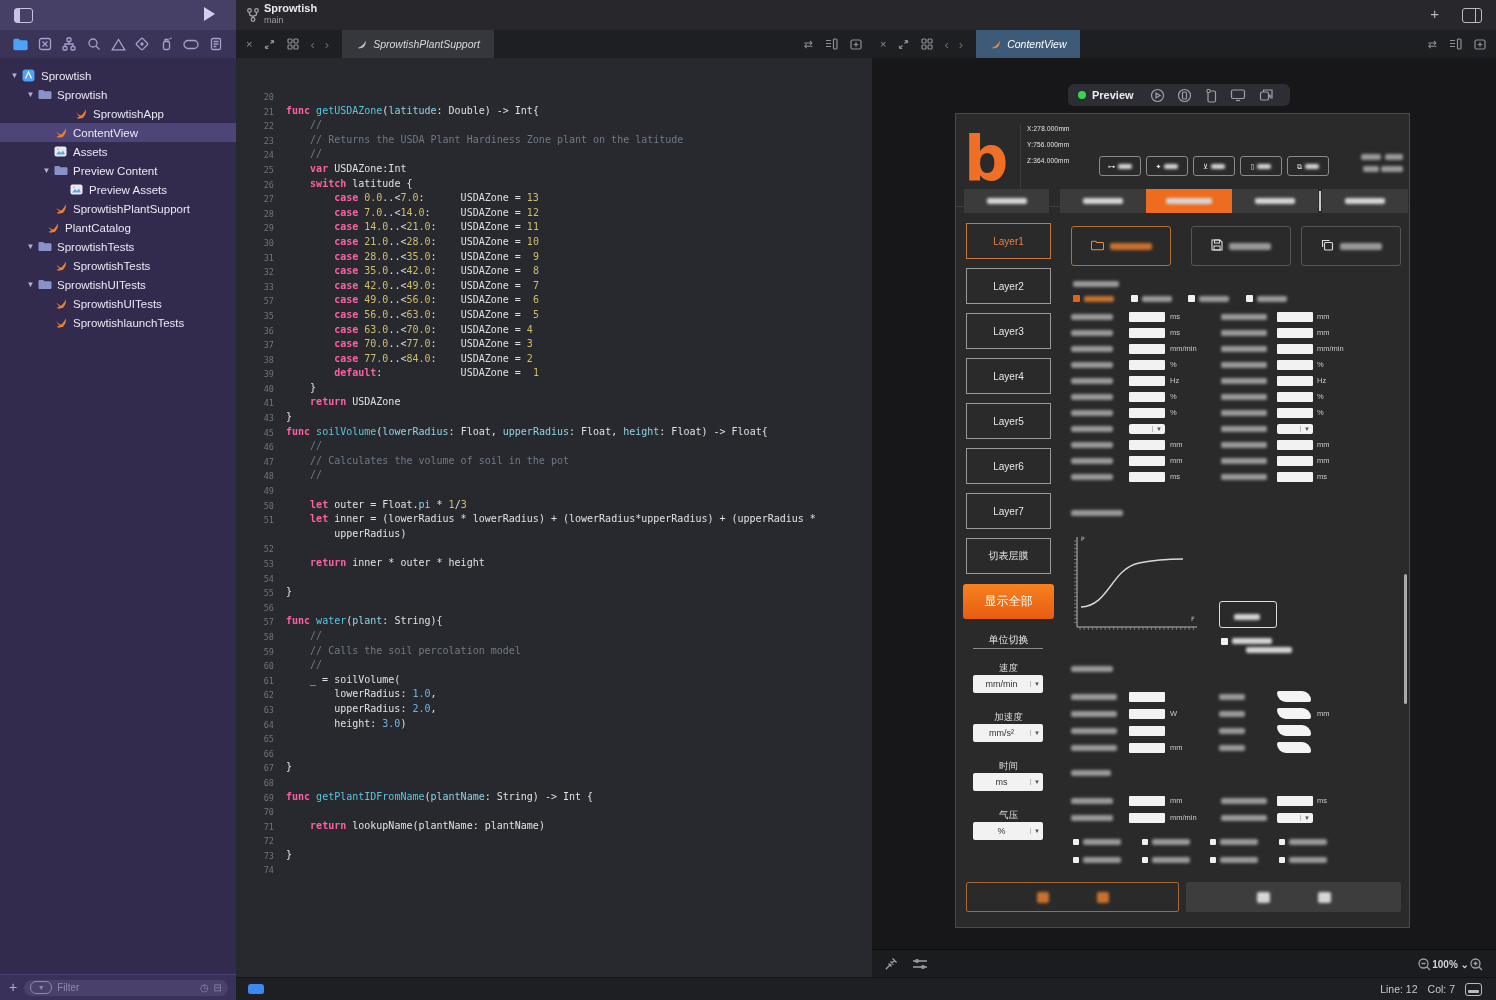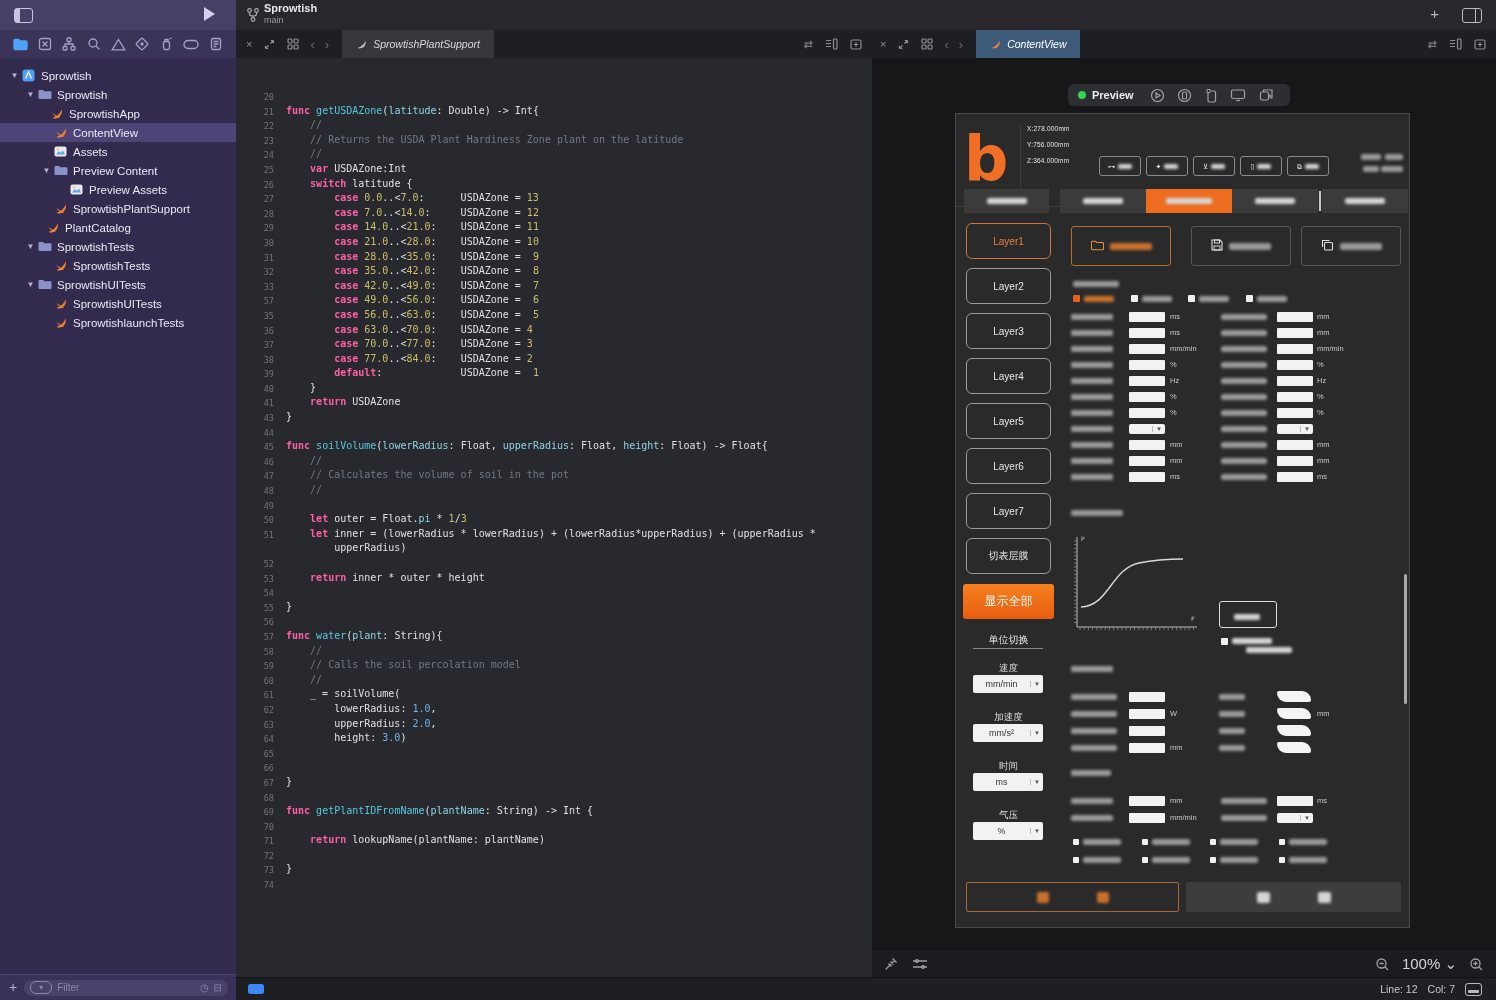--- a/index.html
+++ b/index.html
@@ -63,41 +63,41 @@
 
   
   .pv-body{left:872px;top:58px;width:624px;height:892px;background:#17171a;}
   .pv-pill{left:196px;top:26px;width:222px;height:22px;background:#2d2e33;border-radius:6px;display:flex;align-items:center;padding:0 10px;box-sizing:border-box;}
   .pv-dot{width:8px;height:8px;border-radius:50%;background:#32d74b;margin-right:6px;}
   .pv-lbl{color:#ececee;font-size:11px;font-weight:600;margin-right:10px;}
   .pv-pill .pic{flex:1;display:flex;justify-content:space-around;align-items:center;}
   .pv-pill svg{stroke:#9fa0a5;fill:none;stroke-width:1.2;}
   .pv-toolbar-bottom{left:872px;bottom:22px;width:624px;height:28px;background:#1b1c1f;border-top:1px solid #101012;display:flex;align-items:center;}
   .pv-toolbar-bottom svg{stroke:#9fa0a5;fill:none;stroke-width:1.3;}
-  .zoom-lbl{color:#d4d4d7;font-size:15px;margin:0 12px;}
+  .zoom-lbl{color:#d4d4d7;font-size:10px;margin:0 0;font-weight:bold;}
   .statusbar{left:872px;bottom:0;width:624px;height:22px;background:#1e1f22;border-top:1px solid #131315;display:flex;align-items:center;justify-content:flex-end;color:#c9c9cd;font-size:10.5px;}
   .statusbar span{margin-right:10px;}
   .win-glyph{width:15px;height:11px;border:1.3px solid #b9b9bf;border-radius:3px;margin-right:14px;position:relative;}
   .win-glyph::before{content:"";position:absolute;left:2px;right:2px;bottom:1.5px;height:3px;background:#b9b9bf;border-radius:1px;}
 
   
   .device{left:83px;top:55px;width:455px;height:815px;background:#2a2a2a;border:1px solid #4a4a4a;box-sizing:border-box;}
   .dv-header{position:absolute;left:0;top:0;right:0;height:92px;border-bottom:1px solid #3e3e3e;}
   .dv-logo{position:absolute;left:8px;top:2px;font-family:"DejaVu Sans",sans-serif;font-weight:700;font-size:62px;color:#f06f26;line-height:86px;}
   .dv-vline{position:absolute;left:64px;top:10px;bottom:10px;width:1px;background:#3c3c3c;}
   .dv-coord{position:absolute;left:71px;font-size:6.5px;color:#e6e6e6;letter-spacing:.2px;}
   .dv-hbtn{position:absolute;top:42px;width:40px;height:18px;border:1px solid #8a8a8a;border-radius:3px;display:flex;align-items:center;justify-content:center;gap:3px;}
   .dv-hbtn .g{color:#e8e8e8;font-size:7px;line-height:7px;}
   .blur{background:#9a9a9a;border-radius:2px;filter:blur(1.5px);height:6px;display:inline-block;}
   .blur.o{background:#c9712c;}
   .blur.w{background:#d6d6d6;}
   .dv-tab{position:absolute;top:75px;height:24px;background:#3b3b3b;display:flex;align-items:center;justify-content:center;}
   .dv-tab.orange{background:#ee6c20;}
   .dv-tabdiv{position:absolute;top:77px;width:1.5px;height:20px;background:#c9c9c9;}
-  .layer-btn{position:absolute;left:10px;width:85px;height:36px;border:1px solid #999;border-radius:6px;box-sizing:border-box;color:#e8e8e8;font-size:10px;display:flex;align-items:center;justify-content:center;}
+  .layer-btn{position:absolute;left:10px;width:85px;height:36px;border:1px solid #999;border-radius:0;box-sizing:border-box;color:#e8e8e8;font-size:10px;display:flex;align-items:center;justify-content:center;}
   .layer-btn.active{border-color:#c8773f;color:#e8813a;}
   .showall{position:absolute;left:7px;width:91px;height:35px;background:linear-gradient(#f5821f,#e85c10);border-radius:3px;color:#fff;font-size:12px;display:flex;align-items:center;justify-content:center;}
   .unit-title{position:absolute;left:10px;width:85px;text-align:center;color:#e8e8e8;font-size:10px;}
   .unit-div{position:absolute;left:17px;width:70px;height:1px;background:#8a8a8a;}
   .unit-lbl{position:absolute;left:10px;width:85px;text-align:center;color:#dcdcdc;font-size:9.5px;}
   .dd{position:absolute;background:#f2f2f2;border-radius:2px;display:flex;align-items:center;box-sizing:border-box;}
   .dd .val{flex:1;text-align:center;color:#333;font-size:9px;}
   .dd .car{width:12px;border-left:1px solid #bbb;color:#555;font-size:6px;text-align:center;}
   .dv-bigbtn{position:absolute;top:112px;width:100px;height:40px;border:1px solid #565656;border-radius:3px;display:flex;align-items:center;justify-content:center;gap:6px;box-sizing:border-box;}
   .dv-bigbtn.orange{border-color:#b4702f;}
@@ -204,21 +204,21 @@
         </div>
         <div class="treerow" style="padding-left: 24px;">
           <span class="chev">▼</span>
           <span class="ticon">
             <svg width="14" height="11" viewBox="0 0 14 11">
               <path d="M0.5 2 Q0.5 1 1.5 1 L5 1 L6.3 2.3 L12.5 2.3 Q13.5 2.3 13.5 3.3 L13.5 9 Q13.5 10 12.5 10 L1.5 10 Q0.5 10 0.5 9 Z" fill="#8a93c9"></path>
             </svg>
           </span>
           <span>Sprowtish</span>
         </div>
-        <div class="treerow" style="padding-left: 36px; text-align: center;">
+        <div class="treerow" style="padding-left: 60px; text-align: center;">
           <span class="chev"></span>
           <span class="ticon">
             <svg width="12" height="12" viewBox="0 0 12 12">
               <path d="M1.5 9.8 C4.5 9 9 6.2 10.8 1.2 C11.4 5.8 9.6 9.8 4.4 10.6 C3.2 10.8 1.9 10.4 1.5 9.8 Z" fill="#f08030"></path>
               <path d="M1.2 4.5 C3.4 6.6 6.2 8.4 8.6 8.9 L7.9 10.1 C5.3 9.6 2.8 7.3 1.2 4.5 Z" fill="#f08030"></path>
             </svg>
           </span>
           <span>SprowtishApp</span>
         </div>
         <div class="treerow selected" style="padding-left: 40px;">
@@ -506,24 +506,20 @@
           <span class="ln">40</span>
           <span class="ct"><span class="tok-w">    }</span></span>
         </div>
         <div class="codeline">
           <span class="ln">41</span>
           <span class="ct"><span class="tok-w">    </span><span class="tok-k">return </span><span class="tok-w">USDAZone</span></span>
         </div>
         <div class="codeline">
           <span class="ln">43</span>
           <span class="ct"><span class="tok-w">}</span></span>
-        </div>
-        <div class="codeline">
-          <span class="ln">44</span>
-          <span class="ct"></span>
         </div>
         <div class="codeline">
           <span class="ln">45</span>
           <span class="ct"><span class="tok-k">func </span><span class="tok-f">soilVolume</span><span class="tok-w">(</span><span class="tok-a">lowerRadius</span><span class="tok-w">: Float, </span><span class="tok-a">upperRadius</span><span class="tok-w">: Float, </span><span class="tok-a">height</span><span class="tok-w">: Float) -&gt; Float{</span></span>
         </div>
         <div class="codeline">
           <span class="ln">46</span>
           <span class="ct"><span class="tok-w">    </span><span class="tok-c">//</span></span>
         </div>
         <div class="codeline">

